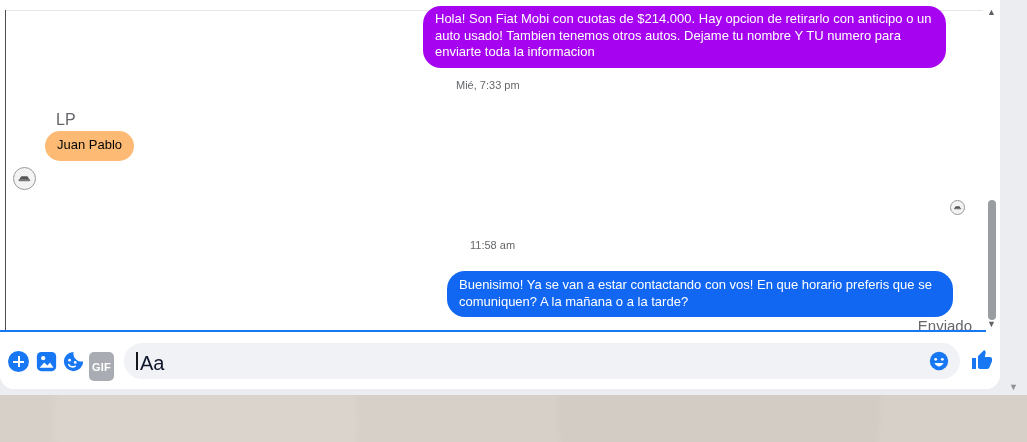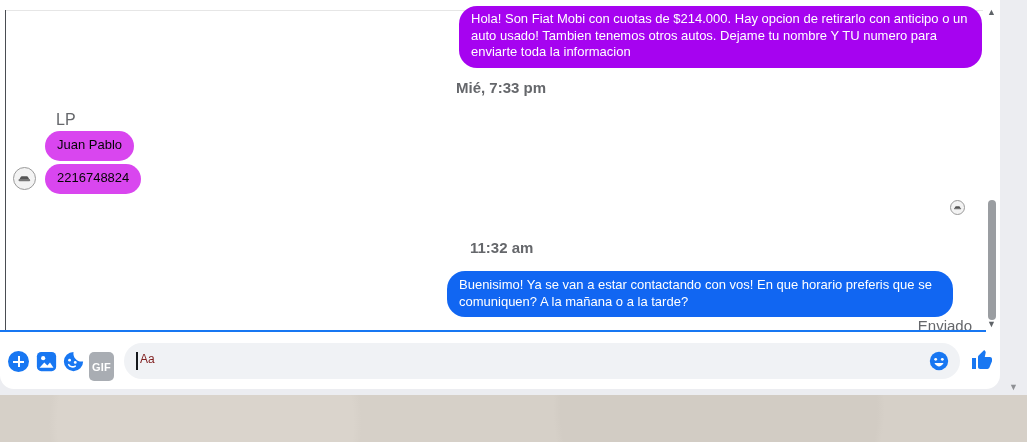--- a/index.html
+++ b/index.html
@@ -8,30 +8,30 @@
 
   #screen { position:absolute; inset:0; width:1027px; height:442px; }
 
   
   .chat-window { position:absolute; left:0; top:0; width:1000px; height:389px;
                  background:#fff; border-radius:0 0 14px 14px; }
   .top-hairline { position:absolute; left:6px; top:10px; width:977px; height:1px; background:#e6e6e6; }
   .left-edge    { position:absolute; left:5px; top:10px; width:1px; height:322px; background:#4a4d52; }
 
   .bubble { position:absolute; font-size:13px; line-height:16.5px; border-radius:18px; }
-  .bubble-purple { left:459px; top:6px; width:523px; padding:5px 12px 7px;
+  .bubble-purple { left:423px; top:6px; width:523px; padding:5px 12px 7px;
                    background:#a603f0; color:#fff; }
   .bubble-blue   { left:447px; top:271px; width:506px; padding:6px 12px 7px;
                    background:#1166f2; color:#fff; }
-  .bubble-gray   { background:#d946ef; color:#050505; padding:6px 12px 7px;
+  .bubble-gray   { background:#fdba74; color:#050505; padding:6px 12px 7px;
                    display:inline-block; position:absolute; white-space:nowrap; }
   .bubble-gray.b1 { left:45px; top:131px; }
   .bubble-gray.b2 { left:45px; top:164px; }
 
-  .ts { position:absolute; font-size:15px; color:#65676b;font-weight:bold; }
+  .ts { position:absolute; font-size:11px; color:#65676b; }
   .ts-wed { left:456px; top:79px; }
   .ts-am  { left:470px; top:239px; }
   .sender-label { position:absolute; left:56px; top:111px; font-size:16px; color:#65676b; }
   .sent-status  { position:absolute; left:850px; top:317px; width:122px; text-align:right;
                   font-size:15px; color:#65676b; }
 
   .avatar { position:absolute; border-radius:50%; background:#f3f3f3; border:1px solid #9a9a9a;
             display:flex; align-items:center; justify-content:center; overflow:hidden; }
   .avatar-left { left:13px; top:167px; width:23px; height:23px; }
   .avatar-seen { left:950px; top:200px; width:15px; height:15px; }
@@ -51,21 +51,21 @@
   .plus-circle { border-radius:50%; background:#1877f2; position:relative; }
   .plus-circle::before, .plus-circle::after { content:""; position:absolute; background:#fff; }
   .plus-circle::before { left:50%; top:5px; width:2px; height:11px; transform:translateX(-50%); }
   .plus-circle::after  { top:50%; left:5px; height:2px; width:11px; transform:translateY(-50%); }
   .gif-btn { width:25px; height:29px; top:352px; background:#a9adb3; border-radius:5px;
              color:#fff; font-size:11px; font-weight:bold; display:flex; align-items:center;
              justify-content:center; letter-spacing:.3px; }
   .msg-input { position:absolute; left:124px; top:343px; width:836px; height:36px;
                background:#f0f2f5; border-radius:18px; }
   .caret { position:absolute; left:12px; top:9px; width:1.5px; height:18px; background:#15181c; }
-  .placeholder { position:absolute; left:16px; top:9px; font-size:12px; color:#7f1d1d;text-align:right; }
+  .placeholder { position:absolute; left:16px; top:9px; font-size:20px; color:#0f172a;text-align:right; }
   .emoji-btn { position:absolute; right:11px; top:8px; width:20px; height:20px; cursor:pointer; }
   .like-btn { position:absolute; left:970px; top:348px; width:24px; height:24px; cursor:pointer; }
 
   
   .taskbar { position:absolute; left:0; top:395px; width:1027px; height:47px;
              background:#d6d0c8;
              background-image:radial-gradient(circle at 20% 60%, #dad4cc 0 18%, transparent 19%),
                               radial-gradient(circle at 70% 30%, #d2ccc4 0 22%, transparent 23%); }
 </style>
 </head>
@@ -77,37 +77,36 @@
     <div class="top-hairline"></div>
     <div class="left-edge"></div>
 
     <div class="bubble bubble-purple">Hola! Son Fiat Mobi con cuotas de $214.000. Hay opcion de retirarlo con anticipo o un auto usado! Tambien tenemos otros autos. Dejame tu nombre Y TU  numero para enviarte toda la informacion</div>
 
     <div class="ts ts-wed">Mié, 7:33 pm</div>
 
     <div class="sender-label">LP</div>
 
     <div class="bubble bubble-gray b1">Juan Pablo</div>
-    <div class="bubble bubble-gray b2">2216748824</div>
 
     <div class="avatar avatar-left">
       <svg viewBox="0 0 20 20">
         <path d="M3 12l2-4c.3-.6.9-1 1.6-1h6.8c.7 0 1.3.4 1.6 1l2 4z" fill="#555"></path>
         <rect x="2" y="11" width="16" height="3" rx="1.5" fill="#777"></rect>
       </svg>
     </div>
 
     <div class="avatar avatar-seen">
       <svg viewBox="0 0 20 20">
         <path d="M3 12l2-4c.3-.6.9-1 1.6-1h6.8c.7 0 1.3.4 1.6 1l2 4z" fill="#555"></path>
         <rect x="2" y="11" width="16" height="3" rx="1.5" fill="#777"></rect>
       </svg>
     </div>
 
-    <div class="ts ts-am">11:32 am</div>
+    <div class="ts ts-am">11:58 am</div>
 
     <div class="bubble bubble-blue">Buenisimo! Ya se van a estar contactando con vos! En que horario preferis que se comuniquen? A la mañana o a la tarde?</div>
 
     <div class="sent-status">Enviado</div>
 
     <div class="scroll-arrow sb-up">▲</div>
     <div class="sb-thumb"></div>
     <div class="scroll-arrow sb-down">▼</div>
 
     <div class="composer-divider"></div>

